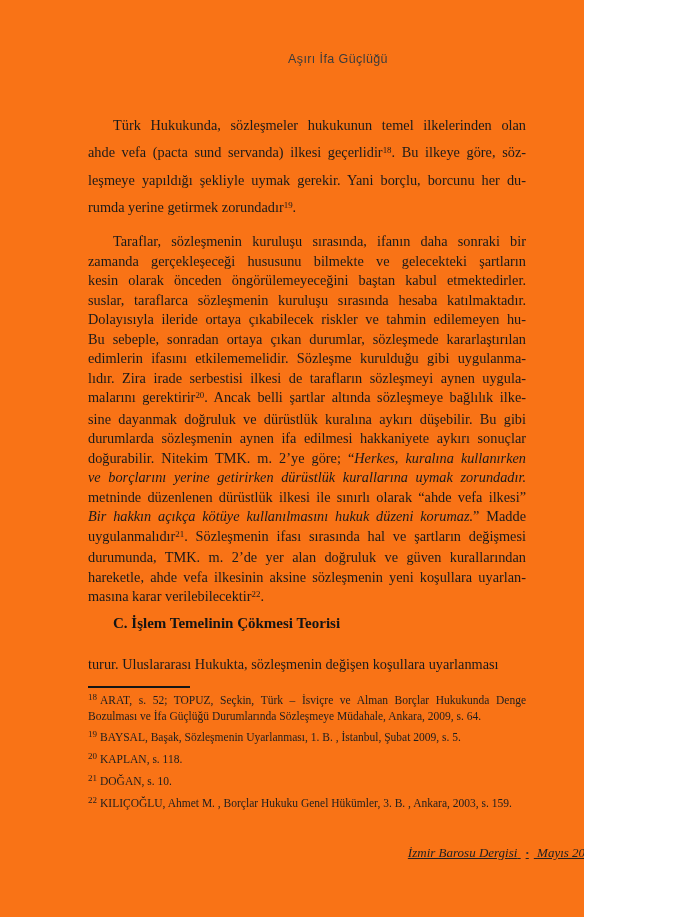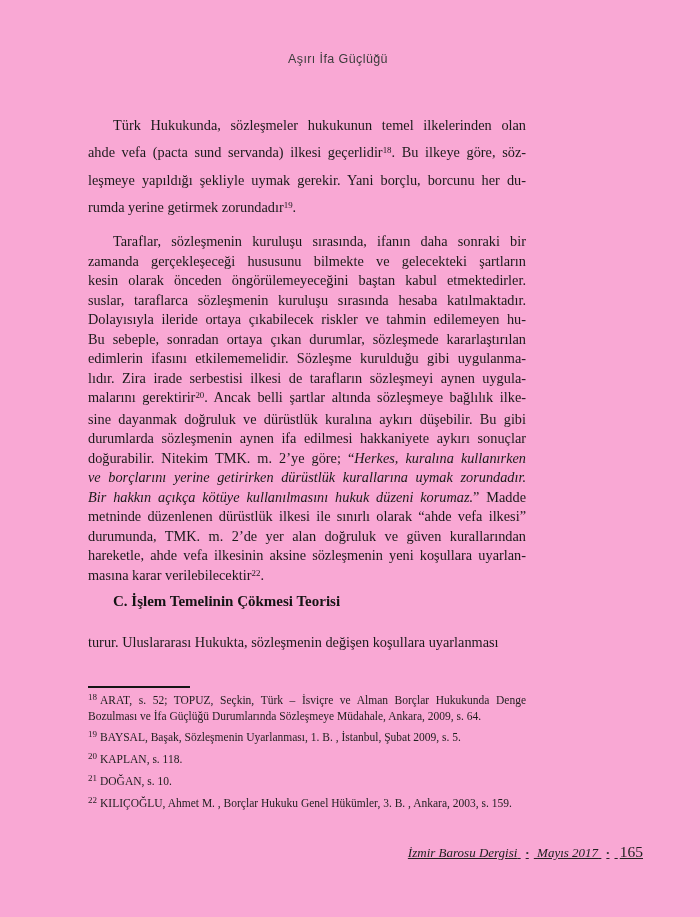--- a/index.html
+++ b/index.html
@@ -1,20 +1,20 @@
 <!DOCTYPE html>
 <html><head>
 <meta charset="utf-8">
 <style>
   html, body { margin: 0; padding: 0; background: #ffffff; }
   .page {
     position: relative;
-    width: 700px;
+    width: 584px;
     height: 917px;
-    background: #f9a8d4;
+    background: #f97316;
     overflow: hidden;
     font-family: "Liberation Serif", "DejaVu Serif", serif;
     color: #1a1a1a;
   }
   .running-header {
     position: absolute;
     top: 52px;
     left: -12px;
     width: 700px;
     text-align: center;
@@ -112,22 +112,23 @@
         <div class="line"><span>suslar, taraflarca sözleşmenin kuruluşu sırasında hesaba katılmaktadır.</span></div>
         <div class="line"><span>Dolayısıyla ileride ortaya çıkabilecek riskler ve tahmin edilemeyen hu-</span></div>
         <div class="line"><span>Bu sebeple, sonradan ortaya çıkan durumlar, sözleşmede kararlaştırılan</span></div>
         <div class="line"><span>edimlerin ifasını etkilememelidir. Sözleşme kurulduğu gibi uygulanma-</span></div>
         <div class="line"><span>lıdır. Zira irade serbestisi ilkesi de tarafların sözleşmeyi aynen uygula-</span></div>
         <div class="line"><span>malarını gerektirir</span><span class="sup">20</span><span>. Ancak belli şartlar altında sözleşmeye bağlılık ilke-</span></div>
         <div class="line"><span>sine dayanmak doğruluk ve dürüstlük kuralına aykırı düşebilir. Bu gibi</span></div>
         <div class="line"><span>durumlarda sözleşmenin aynen ifa edilmesi hakkaniyete aykırı sonuçlar</span></div>
         <div class="line"><span>doğurabilir. Nitekim TMK. m. 2’ye göre; “</span><span class="ital">Herkes, kuralına kullanırken</span></div>
         <div class="line"><span class="ital">ve borçlarını yerine getirirken dürüstlük kurallarına uymak zorundadır.</span></div>
+        <div class="line"><span>metninde düzenlenen dürüstlük ilkesi ile sınırlı olarak “ahde vefa ilkesi”</span></div>
         <div class="line"><span class="ital">Bir hakkın açıkça kötüye kullanılmasını hukuk düzeni korumaz.</span><span>” Madde</span></div>
-        <div class="line"><span>metninde düzenlenen dürüstlük ilkesi ile sınırlı olarak “ahde vefa ilkesi”</span></div>
+        <div class="line"><span>uygulanmalıdır</span><span class="sup">21</span><span>. Sözleşmenin ifası sırasında hal ve şartların değişmesi</span></div>
         <div class="line"><span>durumunda, TMK. m. 2’de yer alan doğruluk ve güven kurallarından</span></div>
         <div class="line"><span>hareketle, ahde vefa ilkesinin aksine sözleşmenin yeni koşullara uyarlan-</span></div>
         <div class="line last"><span>masına karar verilebilecektir</span><span class="sup">22</span><span>.</span></div>
       </div>
       <div class="section-heading">C. İşlem Temelinin Çökmesi Teorisi</div>
       <div class="para tight2">
         <div class="line last"><span>turur. Uluslararası Hukukta, sözleşmenin değişen koşullara uyarlanması</span></div>
       </div>
     </div>
 

